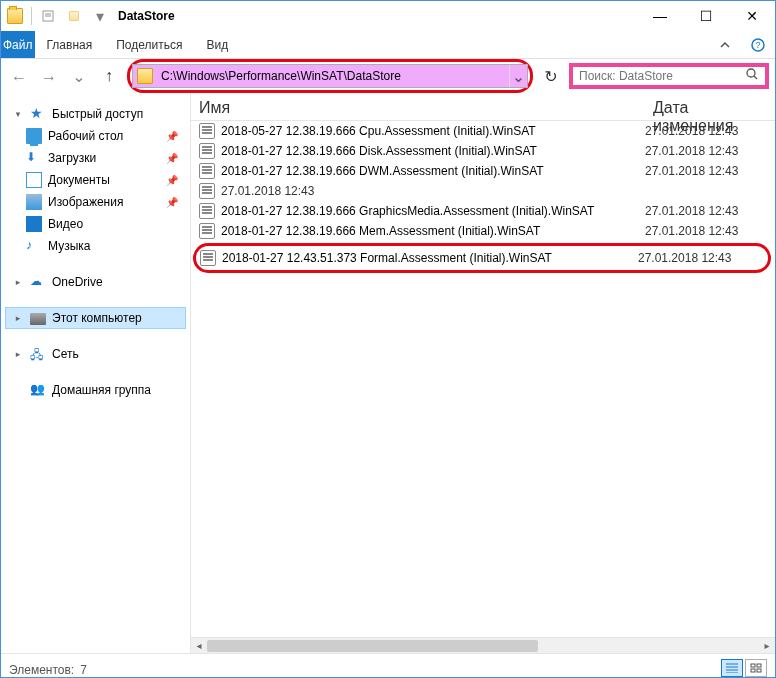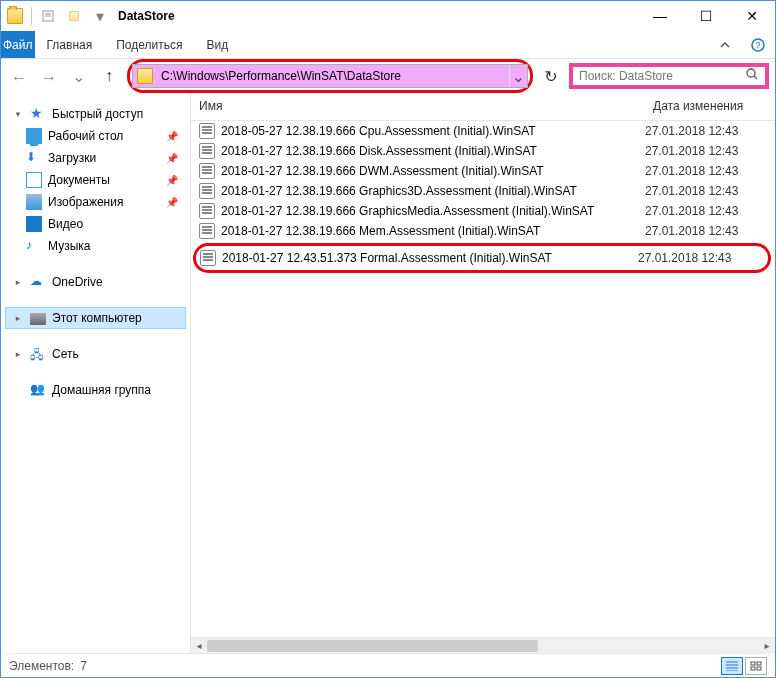--- a/index.html
+++ b/index.html
@@ -57,40 +57,40 @@
 .ico-video { background: #1979ca; }
 .ico-music { color: #0078d7; }
 .ico-onedrive { color: #1979ca; }
 .ico-pc { background: linear-gradient(#aaa,#666); width:16px; height:12px; margin-top:2px; border-radius:1px; }
 .ico-network { color: #1979ca; }
 .ico-homegroup { color: #888; }
 .yellow-new { width:10px; height:10px; background: linear-gradient(#ffe9a6,#f7c843); border:1px solid #d4a017; border-radius:1px; flex-shrink:0; }
 
 
 .content { flex: 1; display: flex; flex-direction: column; overflow: hidden; }
-.columns { display: flex; height: 28px; border-bottom: 1px solid #e5e5e5; font-size: 12px; color: #333; }
+.columns { display: flex; height: 28px; border-bottom: 1px solid #e5e5e5; font-size: 16px; color: #333; }
 .col { padding: 6px 8px; cursor: pointer; }
 .col-name { flex: 1; }
 .col-date { width: 130px; }
 .filelist { flex: 1; overflow: auto; font-size: 12px; }
 .file-row { display: flex; height: 20px; align-items: center; cursor: pointer; padding-left: 8px; }
 .file-icon { width: 16px; height: 16px; background: #fff; border: 1px solid #888; border-radius: 2px; margin-right: 6px; position: relative; flex-shrink:0; }
 .file-icon::before { content:""; position:absolute; top:2px; left:2px; right:2px; height:2px; background:#888; box-shadow: 0 3px 0 #888, 0 6px 0 #888; }
 .file-name { flex: 1; white-space: nowrap; overflow: hidden; text-overflow: ellipsis; }
 .file-date { width: 130px; color: #333; }
 .file-highlight { border: 3px solid #e30613; border-radius: 16px; margin: 2px 4px 2px 2px; padding: 2px 0; }
 .file-highlight .file-row { padding-left: 4px; }
 
 .hscroll { height: 16px; border-top: 1px solid #e5e5e5; background: #f0f0f0; display: flex; align-items: center; }
 .hscroll .arrow { width: 16px; text-align: center; color: #666; font-size:10px; cursor:pointer; }
 .hscroll .track { flex: 1; height: 100%; position: relative; }
 .hscroll .thumb { position: absolute; left: 0; top: 2px; height: 12px; width: 60%; background: #cdcdcd; border-radius: 2px; }
 
 
-.statusbar { height: 24px; border-top: 1px solid #e5e5e5; display: flex; align-items: center; font-size: 12px; padding: 0 8px; gap: 8px; color: #555; border-radius: 10px; }
+.statusbar { height: 24px; border-top: 1px solid #e5e5e5; display: flex; align-items: flex-end; font-size: 12px; padding: 0 8px; gap: 8px; color: #555; }
 .status-item { display: flex; align-items: center; gap: 6px; }
 .view-btns { margin-left: auto; display: flex; gap: 2px; }
 .view-btn { width: 22px; height: 18px; border: 1px solid #abadb3; display: flex; align-items: center; justify-content: center; cursor: pointer; background: #fff; }
 .view-btn.active { background: #cce8ff; border-color: #1979ca; }
 </style>
 </head>
 <body>
 
 <div class="window">
 
@@ -243,21 +243,20 @@
             <span class="file-name">2018-01-27 12.38.19.666 Disk.Assessment (Initial).WinSAT</span>
             <span class="file-date">27.01.2018 12:43</span>
           </div>
         <div class="file-row">
             <span class="file-icon"></span>
             <span class="file-name">2018-01-27 12.38.19.666 DWM.Assessment (Initial).WinSAT</span>
             <span class="file-date">27.01.2018 12:43</span>
           </div>
         <div class="file-row">
             <span class="file-icon"></span>
-            <span class="file-name">2018-01-27 12.38.19.666 Graphics3D.Assessment (Initial).WinSAT</span>
             <span class="file-date">27.01.2018 12:43</span>
           </div>
         <div class="file-row">
             <span class="file-icon"></span>
             <span class="file-name">2018-01-27 12.38.19.666 GraphicsMedia.Assessment (Initial).WinSAT</span>
             <span class="file-date">27.01.2018 12:43</span>
           </div>
         <div class="file-row">
             <span class="file-icon"></span>
             <span class="file-name">2018-01-27 12.38.19.666 Mem.Assessment (Initial).WinSAT</span>

